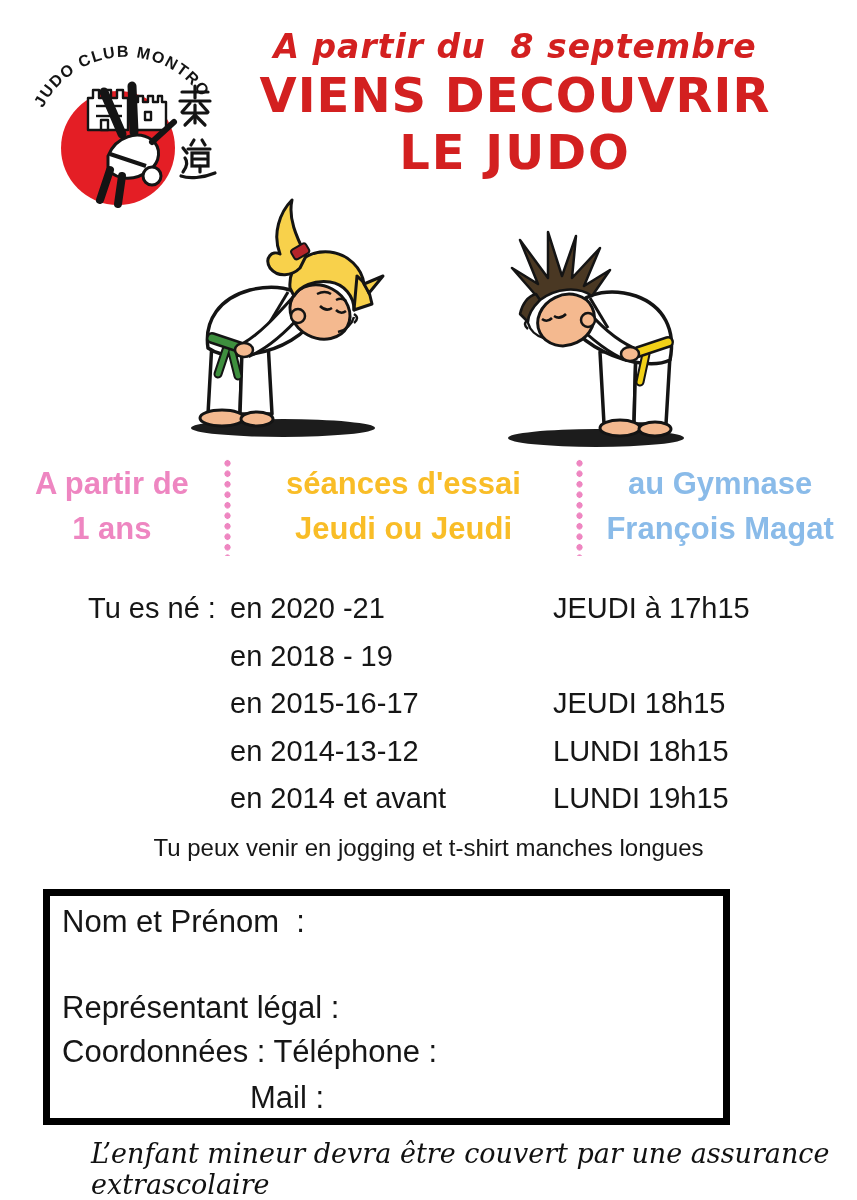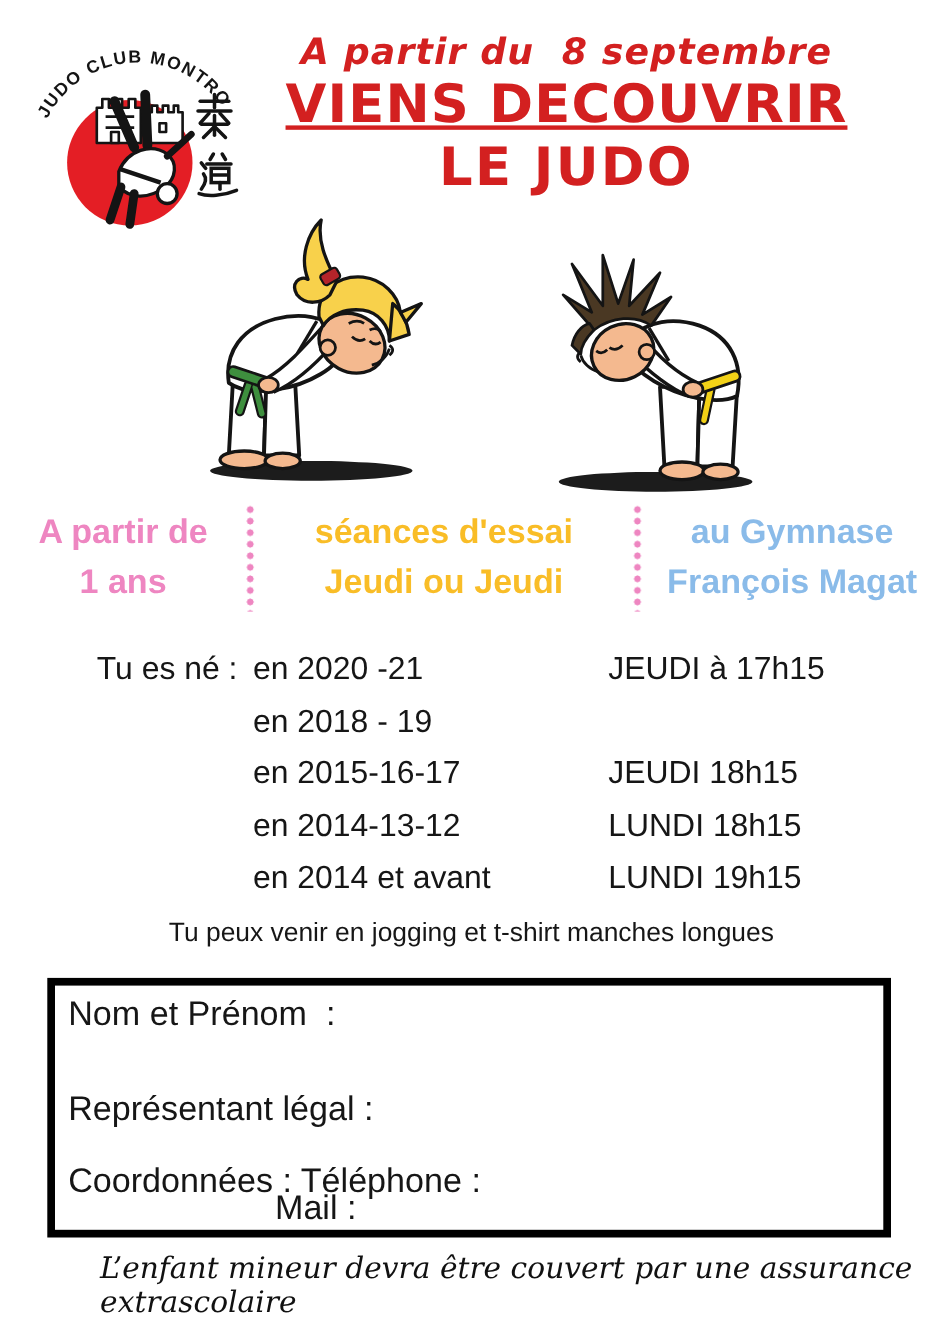--- a/index.html
+++ b/index.html
@@ -6,21 +6,21 @@
   .page{position:relative;width:857px;height:1200px;background:#ffffff;overflow:hidden;
         font-family:"Liberation Sans",sans-serif;color:#161616;}
 
   
   .logo{position:absolute;left:30px;top:34px;width:196px;height:188px;}
 
   
   .title{position:absolute;left:200px;top:26px;width:630px;text-align:center;
          color:#d32020;font-family:"DejaVu Sans",sans-serif;font-weight:bold;}
   .t1{font-size:33px;letter-spacing:1px;white-space:pre;line-height:1.25;font-style:italic;}
-  .t2{font-size:48px;letter-spacing:1px;line-height:1.05;margin-top:3px;text-decoration:underline;}
+  .t2{font-size:48px;letter-spacing:1px;line-height:1.05;margin-top:3px;}
   .t3{font-size:48px;letter-spacing:2px;line-height:1.05;margin-top:6px;}
 
   
   .cartoon{position:absolute;left:168px;top:192px;width:525px;height:270px;}
 
   
   .info-row{position:absolute;left:0;top:458px;width:857px;display:flex;align-items:center;}
   .info-col{font-weight:bold;font-size:31px;text-align:center;line-height:1.45;}
   .col1{width:224px;color:#ee86c1;}
   .col2{width:346px;color:#f9bd27;}
@@ -32,26 +32,26 @@
   
   .schedule{position:absolute;left:0;top:586px;width:857px;font-size:29px;}
   .sched-label{position:absolute;left:88px;top:6px;}
   .sched-rows{position:absolute;left:230px;top:6px;width:560px;}
   .sched-row{position:relative;height:47.5px;}
   .birth{position:absolute;left:0;top:0;}
   .slot{position:absolute;left:323px;top:0;}
   .note{position:absolute;left:0;top:834px;width:857px;text-align:center;font-size:24px;}
 
   
-  .form-box{position:absolute;left:43px;top:889px;width:767px;height:236px;
+  .form-box{position:absolute;left:43px;top:889px;width:687px;height:236px;
             border:7px solid #000;box-sizing:border-box;background:#fff;}
   .ff{position:absolute;font-size:31px;}
   .ff-name{left:12px;top:8px;white-space:pre;}
   .ff-legal{left:12px;top:94px;}
-  .ff-contact{left:12px;top:160px;}
+  .ff-contact{left:12px;top:138px;}
   .ff-mail{left:200px;top:184px;}
 
   
   .footer{position:absolute;left:57px;top:1138px;width:770px;
           font-family:"DejaVu Serif",serif;font-style:italic;font-size:27px;color:#111;margin-left:34px;}
 </style>
 </head>
 <body>
 
 <div class="page">

